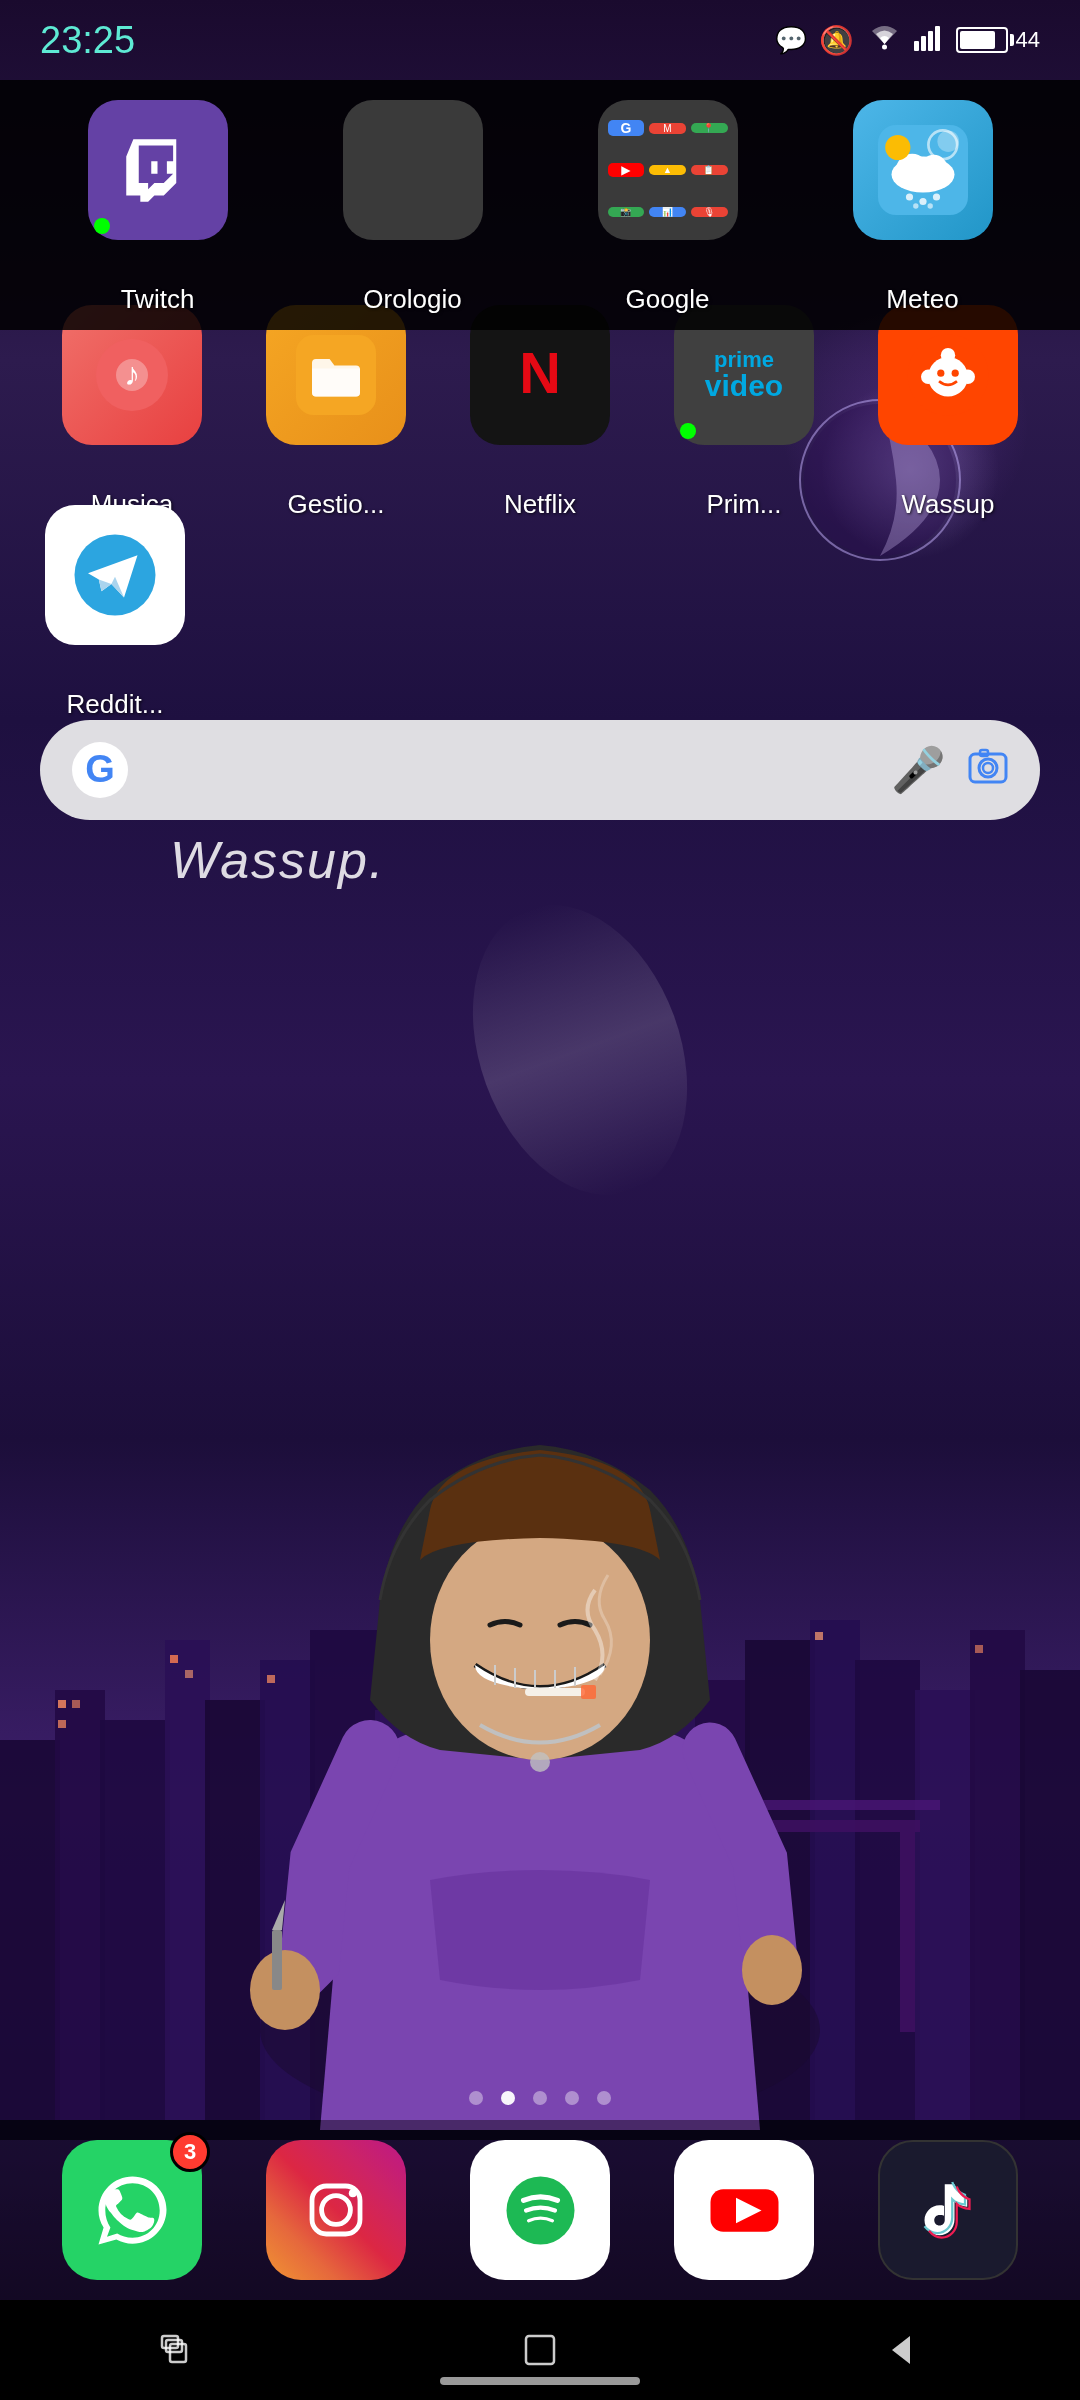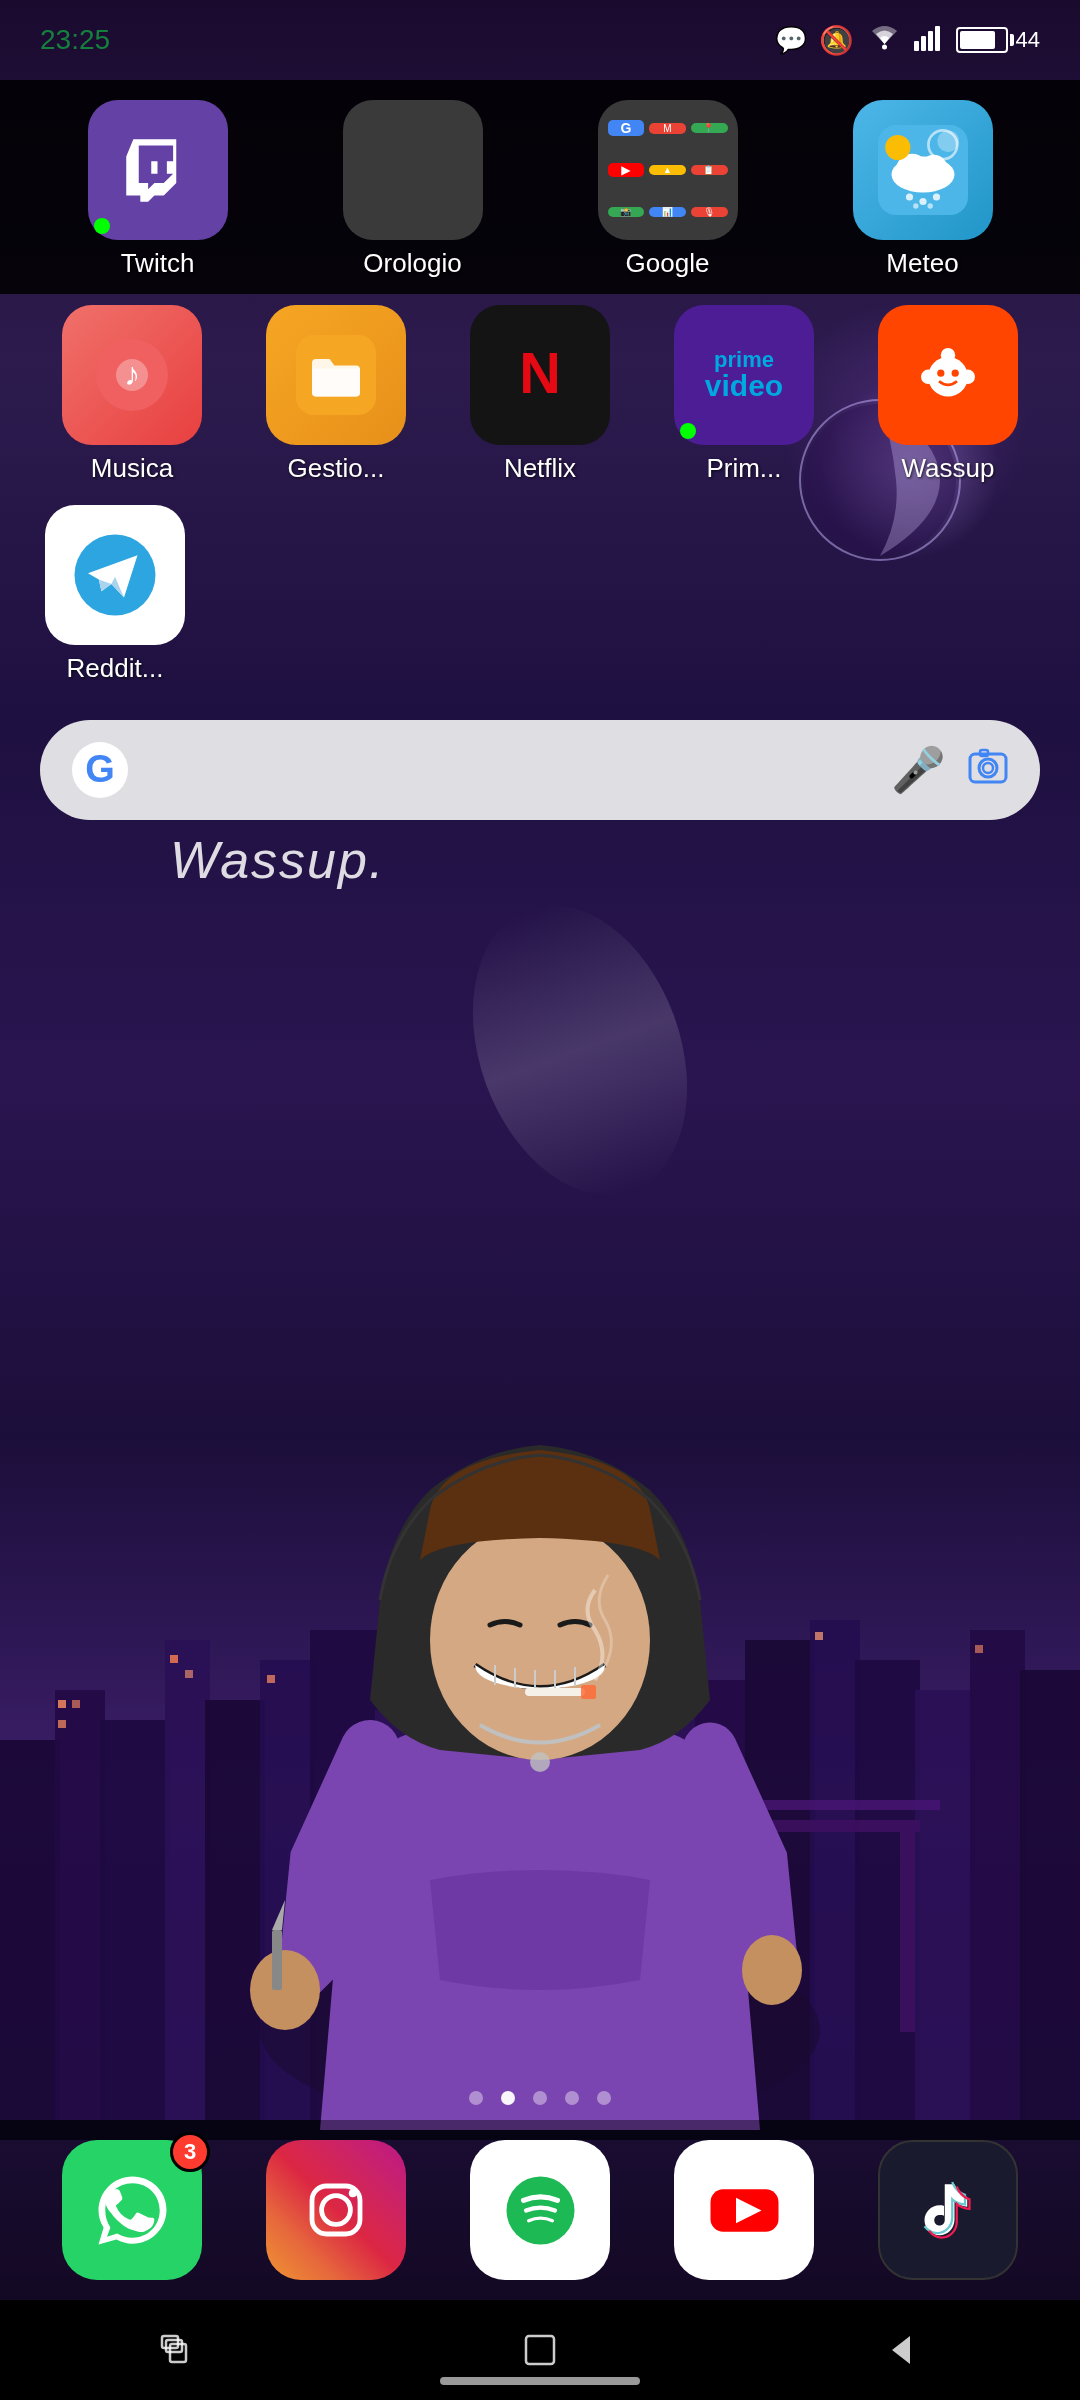--- a/index.html
+++ b/index.html
@@ -50,22 +50,22 @@
       top: 0; left: 0; right: 0;
       height: 80px;
       display: flex;
       align-items: center;
       justify-content: space-between;
       padding: 0 40px;
       z-index: 100;
     }
 
     .status-time {
-      color: #15803d;
-      font-size: 28px;
+      color: #5eead4;
+      font-size: 38px;
       font-weight: 500;
     }
 
     .status-icons {
       display: flex;
       align-items: center;
       gap: 12px;
     }
 
     .status-icon {
@@ -145,20 +145,21 @@
       justify-content: center;
       position: relative;
       font-size: 60px;
     }
 
     .app-label {
       color: white;
       font-size: 26px;
       text-align: center;
       text-shadow: 1px 1px 3px rgba(0,0,0,0.8);
+      margin-top: 36px;
     }
 
     .green-dot {
       width: 16px;
       height: 16px;
       background: #00ff00;
       border-radius: 50%;
       position: absolute;
       bottom: 6px;
       left: 6px;
@@ -692,21 +693,21 @@
       <svg width="80" height="80" viewBox="0 0 100 100">
         <text x="50" y="72" text-anchor="middle" font-size="72" font-weight="900" font-family="Arial" fill="#e50914">N</text>
       </svg>
     </div>
     <span class="app-label">Netflix</span>
   </div>
 
   <div class="app-item" style="position:relative;">
     <div style="position:relative;">
       <div class="green-dot" style="position:absolute;bottom:6px;left:6px;z-index:10;"></div>
-      <div class="app-icon icon-prime" style="background:#4c1d95;border-radius:30px;">
+      <div class="app-icon icon-prime" style="background:#404040;border-radius:30px;">
         <div style="display:flex;flex-direction:column;align-items:center;justify-content:center;height:100%;">
           <div style="color:#00a8e1;font-size:22px;font-weight:bold;line-height:1;">prime</div>
           <div style="color:#00a8e1;font-size:30px;font-weight:bold;line-height:1;">video</div>
         </div>
       </div>
     </div>
     <span class="app-label">Prim...</span>
   </div>
 
   <div class="app-item">

